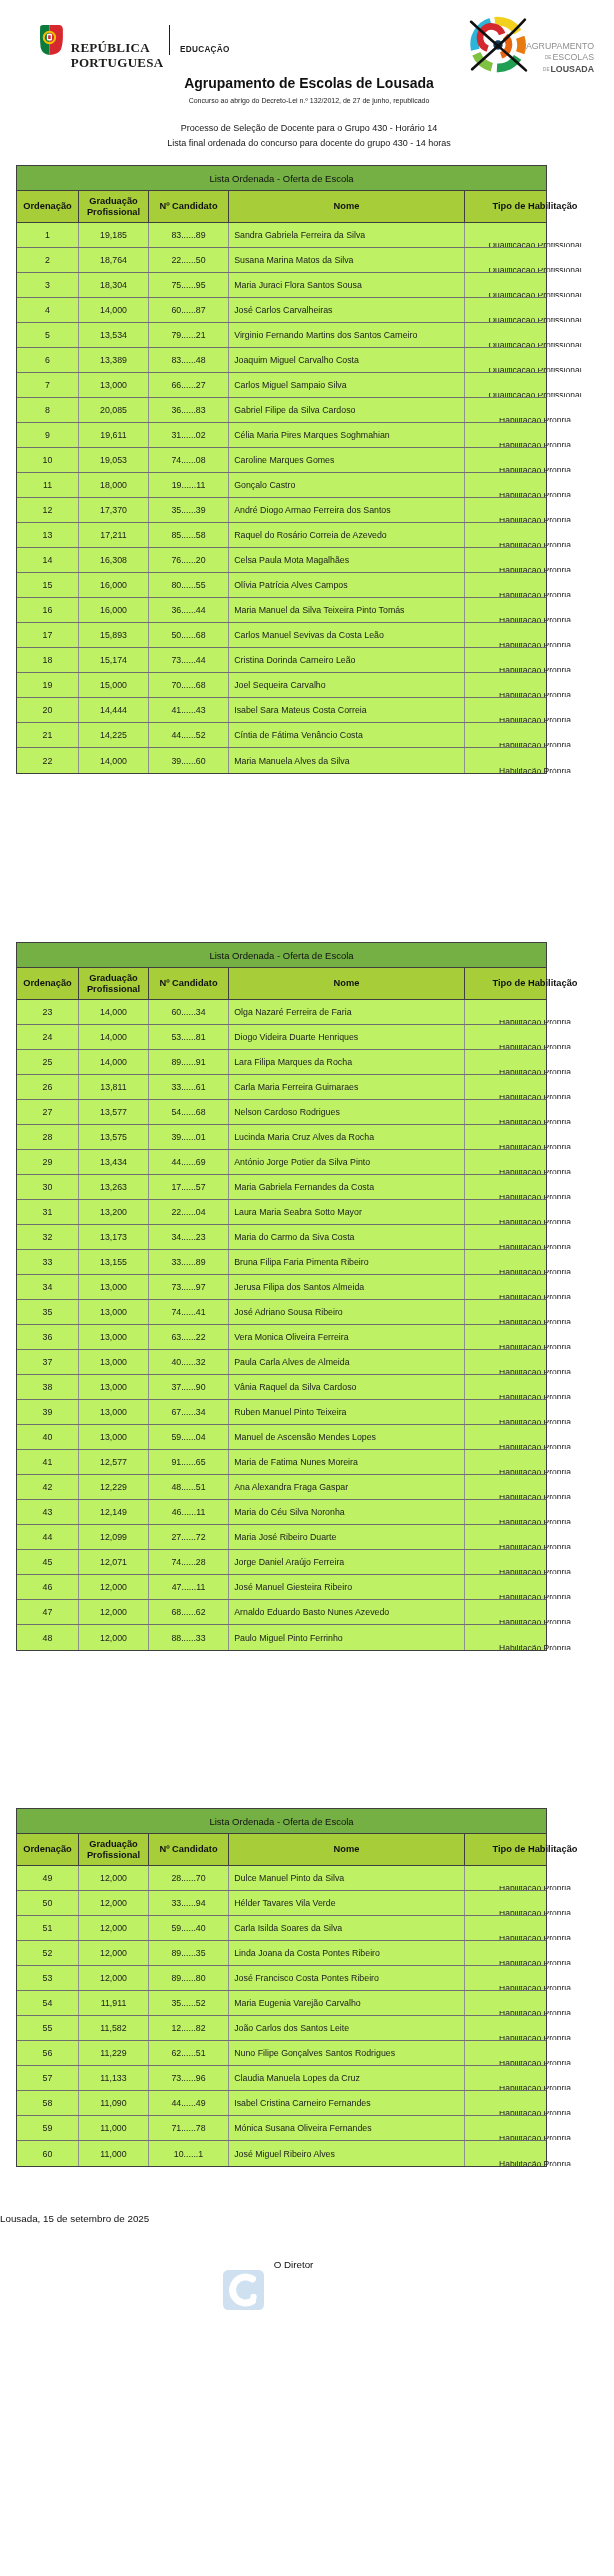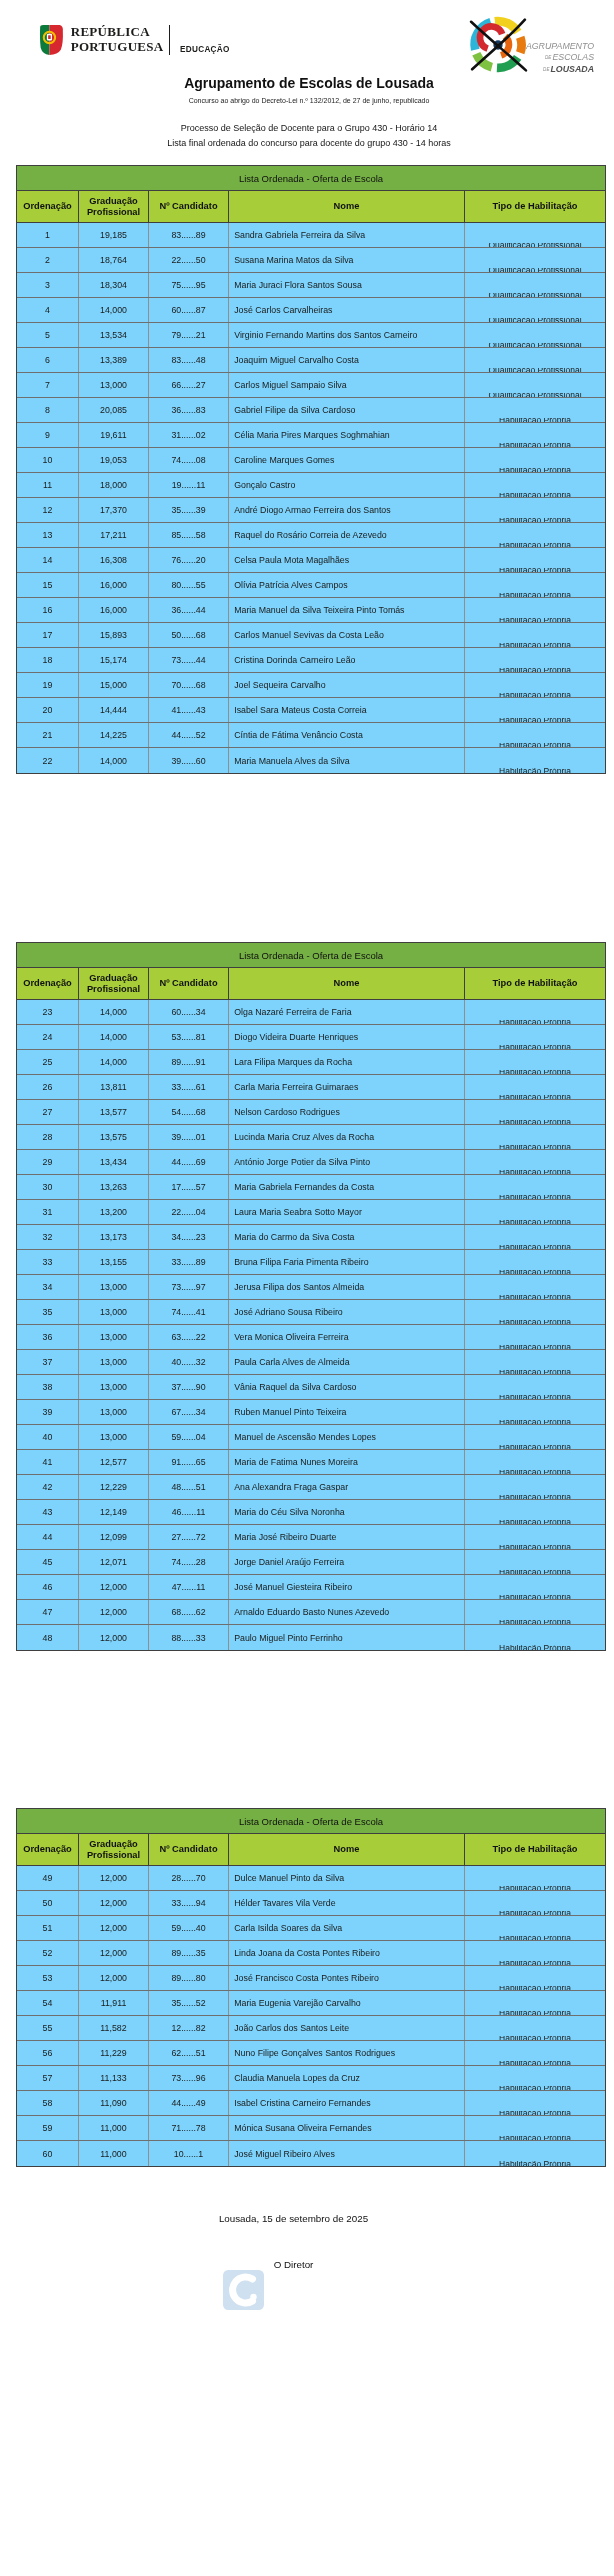--- a/index.html
+++ b/index.html
@@ -2,59 +2,59 @@
 <html style="font-size:8.2px"><head>
 <meta charset="utf-8">
 <style>
   html,body{margin:0;padding:0;background:#fff;}
   .page{position:relative;width:614px;height:2605px;background:#ffffff;overflow:hidden;
         font-family:"Liberation Sans","DejaVu Sans",sans-serif;color:#1b1b1b;}
 
   
   .govlogo{position:absolute;left:39px;top:24px;display:flex;align-items:flex-start;}
   .govtext{margin-left:6.7px;font-family:"Liberation Serif","DejaVu Serif",serif;
-           font-weight:bold;font-size:13px;line-height:15px;color:#1d1d1b;letter-spacing:0.3px;}
+           font-weight:bold;font-size:13px;line-height:15px;color:#1d1d1b;letter-spacing:0.3px;margin-top:16px;}
   .govdivider{position:absolute;left:169px;top:25px;width:1px;height:30px;background:#1d1d1b;}
   .govdept{position:absolute;left:180px;top:45px;font-size:8.2px;font-weight:bold;letter-spacing:0.3px;color:#1d1d1b;}
 
   .schoollogo{position:absolute;left:468px;top:14.4px;width:60px;height:61px;}
   .schooltext{position:absolute;left:518px;top:41px;width:76px;text-align:right;
-              font-style:italic;font-size:8.8px;line-height:11.3px;color:#8f8f8f;}
+              font-size:8.8px;line-height:11.3px;color:#8f8f8f;}
   .schooltext .tiny{font-size:4.6px;vertical-align:1px;margin-right:1px;}
   .schooltext .last{color:#4f4f4f;font-weight:bold;}
 
   .doctitle{position:absolute;left:0;top:75px;width:618px;text-align:center;
             font-size:14px;font-weight:bold;color:#111;}
   .docsubtitle{position:absolute;left:0;top:97px;width:618px;text-align:center;
                font-size:7px;color:#222;}
   .procline{position:absolute;left:0;top:123px;width:618px;text-align:center;font-size:9px;color:#151515;}
   .listline{position:absolute;left:0;top:138px;width:618px;text-align:center;font-size:9px;color:#151515;}
 
   
-  .ltable{position:absolute;left:16px;width:590px;box-sizing:border-box;
-          border:1px solid #3f3f3f;background:#7dd3fc;}
+  .ltable{position:absolute;left:16px;width:531px;box-sizing:border-box;
+          border:1px solid #3f3f3f;background:#bef264;}
   .banner{height:25px;line-height:25px;text-align:center;font-size:9.5px;color:#111;
           border-bottom:1px solid #3f3f3f;box-sizing:border-box;}
   .thead{display:grid;grid-template-columns:62px 70px 80px 236px 140px;
          height:32px;border-bottom:1px solid #3f3f3f;box-sizing:border-box;}
   .hc{display:flex;align-items:center;justify-content:center;text-align:center;
       font-size:9.3px;font-weight:bold;line-height:1.18;color:#111;
       border-right:1px solid #3f3f3f;box-sizing:border-box;padding:0 3.1px;}
   .hc:last-child{border-right:none;}
   .trow{display:grid;grid-template-columns:62px 70px 80px 236px 140px;
         height:25px;border-bottom:1px solid #6f6f6f;box-sizing:border-box;}
   .trow:last-child{border-bottom:none;}
   .tc{display:flex;align-items:center;justify-content:center;font-size:8.8px;color:#1b1b1b;
       border-right:0.5px solid #8f8f8f;box-sizing:border-box;overflow:hidden;white-space:nowrap;}
   .tc:last-child{border-right:none;margin-top:20px;}
   .tc.c3{justify-content:flex-start;padding-left:5.2px;}
   .tc.c4{font-size:8.5px;}
 
   
-  .dateline{position:absolute;left:0;top:2213px;width:587px;text-align:center;font-size:9.8px;color:#111;}
+  .dateline{position:absolute;left:0;top:2213px;width:587px;text-align:left;font-size:9.8px;color:#111;}
   .roleline{position:absolute;left:0;top:2247px;width:587px;text-align:center;font-size:9.8px;color:#111;margin-top:12px;}
   .sigbadge{position:absolute;left:223px;top:2270px;width:41px;height:40px;border-radius:5.2px;
             background:#cfe0f0;}
   .sigtext{position:absolute;left:225px;top:2268px;width:289px;font-size:8.2px;line-height:12px;color:#0d0d0d;}
   .sigtext .b{font-weight:bold;}
 </style>
 </head>
 <body>
 
 <div class="page">

